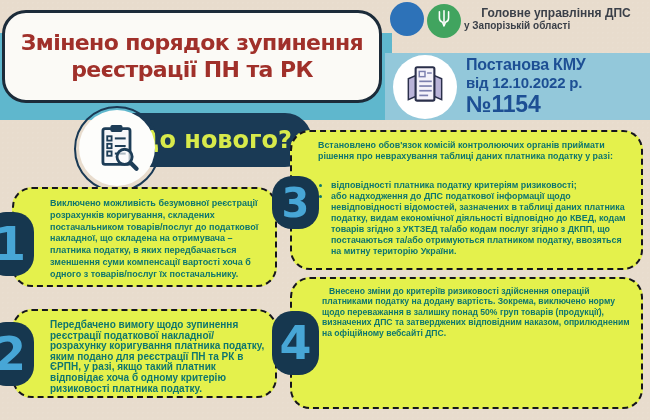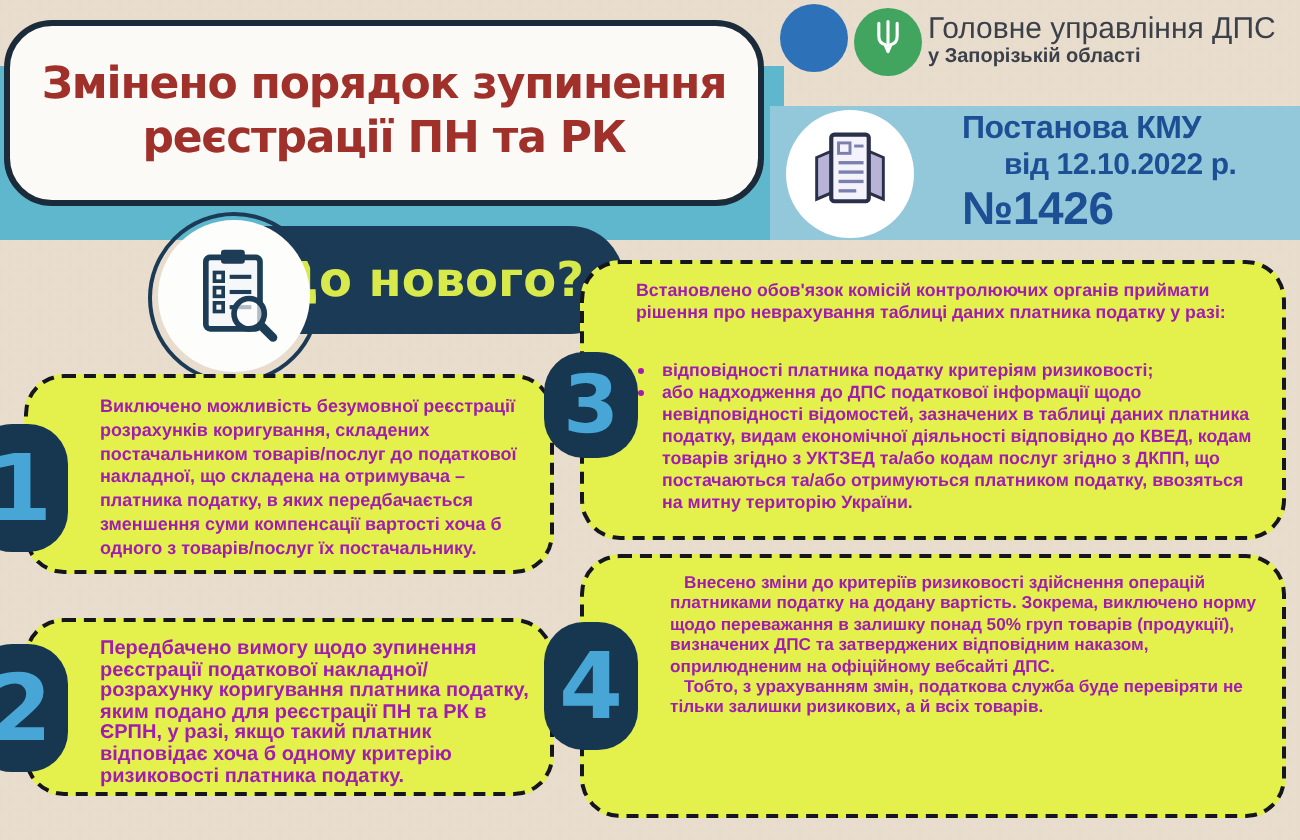--- a/index.html
+++ b/index.html
@@ -20,52 +20,52 @@
                display:flex; align-items:center; justify-content:center; text-align:center; padding:4px 14px; }
   .title-text { color:#a0302a; font-weight:bold; font-size:22px; line-height:1.22;
                 font-family:"DejaVu Sans","Liberation Sans",sans-serif; letter-spacing:-0.6px; }
 
   
   .logo-blue  { left:390px; top:2px;  width:34px; height:34px; border-radius:50%; background:#2d72b8; }
   .logo-green { left:427px; top:4px;  width:34px; height:34px; border-radius:50%; background:#41a45f;
                 display:flex; align-items:center; justify-content:center; }
   .agency { left:464px; top:6px; width:184px; color:#3b4049; }
   .agency .l1 { font-size:9.6px; font-weight:bold; margin-bottom:4px; }
-  .agency .l2 { font-size:15px; font-weight:normal; }
+  .agency .l2 { font-size:12px; font-weight:bold;text-align:center; }
   .agency .l3 { font-size:10px; font-weight:bold; }
 
   
   .doc-circle { left:393px; top:55px; width:64px; height:64px; border-radius:50%; background:#fff;
                 display:flex; align-items:center; justify-content:center; }
-  .res-text { left:481px; top:56px; color:#1d4f94; }
+  .res-text { left:466px; top:56px; color:#1d4f94; }
   .res-text .r1 { font-size:16px; font-weight:bold; letter-spacing:-0.2px; }
-  .res-text .r2 { font-size:15px; font-weight:bold; letter-spacing:-0.2px;margin-left:21px; }
+  .res-text .r2 { font-size:15px; font-weight:bold; letter-spacing:-0.2px; }
   .res-text .r3 { font-size:23px; font-weight:bold; letter-spacing:-0.2px; }
 
   
   .wn-pill { left:100px; top:113px; width:212px; height:54px; background:#1a3a55; border-radius:28px;
              display:flex; align-items:center; justify-content:flex-end; padding-right:20px; }
   .wn-text { color:#d8ea4b; font-size:24px; font-weight:bold; font-family:"DejaVu Sans","Liberation Sans",sans-serif; }
   .wn-ring { left:74px; top:106px; width:86px; height:86px; border:2.5px solid #1a3a55; border-radius:50%; }
   .wn-circle { left:79px; top:110px; width:76px; height:76px; border-radius:50%; background:#fdfdfb;
                display:flex; align-items:center; justify-content:center; }
 
   
-  .note { background:#e4f14c; border:2.6px dashed #15151d; border-radius:20px; color:#a21caf; }
+  .note { background:#e4f14c; border:2.6px dashed #15151d; border-radius:20px; color:#0f766e; }
   .note p, .note li { font-weight:bold; }
   .box1 { left:12px;  top:187px; width:265px; height:100px; }
   .box1 p { padding:9px 8px 6px 36px; font-size:9px;  line-height:11.8px; }
   .box2 { left:12px;  top:309px; width:265px; height:89px; }
   .box2 p { padding:9px 9px 6px 36px; font-size:10px; line-height:10.6px; }
   .box3 { left:290px; top:130px; width:353px; height:140px; padding:8px 10px 6px 26px; }
   .box3 .intro { font-size:8.9px; line-height:11px; }
   .box3 ul { list-style:disc; padding-left:13px; margin-top:18px; }
   .box3 li { font-size:8.9px; line-height:11px; }
   .box4 { left:290px; top:277px; width:353px; height:132px; padding:7px 8px 5px 30px; }
-  .box4 p { font-size:8.6px; line-height:10.4px; text-indent:7px;margin-left:13px; }
+  .box4 p { font-size:8.6px; line-height:10.4px; text-indent:7px; }
 
   
   .badge { background:#16374f; border-radius:20px; display:flex; align-items:center; justify-content:center;
            color:#47a6d6; font-weight:bold; font-family:"DejaVu Sans","Liberation Sans",sans-serif; }
   .badge1 { left:-14px; top:212px; width:48px; height:64px; font-size:46px; }
   .badge2 { left:-14px; top:322px; width:48px; height:64px; font-size:46px; }
   .badge3 { left:272px; top:176px; width:47px; height:53px; font-size:40px; }
   .badge4 { left:272px; top:311px; width:47px; height:64px; font-size:46px; }
 </style>
 </head>
@@ -105,21 +105,21 @@
         <line x1="18.5" y1="20.5" x2="30.5" y2="20.5" stroke="#7b7fae" stroke-width="1.6"></line>
         <line x1="18.5" y1="25" x2="30.5" y2="25" stroke="#7b7fae" stroke-width="1.6"></line>
         <line x1="18.5" y1="29.5" x2="30.5" y2="29.5" stroke="#7b7fae" stroke-width="1.6"></line>
         <line x1="18.5" y1="34" x2="27" y2="34" stroke="#7b7fae" stroke-width="1.6"></line>
       </svg>
     </span>
   </div>
   <div class="abs res-text">
     <div class="r1">Постанова КМУ</div>
     <div class="r2">від 12.10.2022 р.</div>
-    <div class="r3">№1426</div>
+    <div class="r3">№1154</div>
   </div>
 
   <div class="abs wn-pill">
     <div class="wn-text">Що нового?</div>
   </div>
   <div class="abs wn-ring"></div>
   <div class="abs wn-circle">
     <span>
       <svg width="52" height="52" viewBox="0 0 48 48">
         <rect x="11" y="8" width="25" height="33" rx="2" fill="#f6f7f9" stroke="#1d3d57" stroke-width="2.6"></rect>
@@ -147,21 +147,20 @@
   <div class="abs note box3">
     <p class="intro">Встановлено обов'язок комісій контролюючих органів приймати рішення про неврахування таблиці даних платника податку у разі:</p>
     <ul>
       <li>відповідності платника податку критеріям ризиковості;</li>
       <li>або надходження до ДПС податкової інформації щодо невідповідності відомостей, зазначених в таблиці даних платника податку, видам економічної діяльності відповідно до КВЕД, кодам товарів згідно з УКТЗЕД та/або кодам послуг згідно з ДКПП, що постачаються та/або отримуються платником податку, ввозяться на митну територію України.</li>
     </ul>
   </div>
 
   <div class="abs note box4">
     <p>Внесено зміни до критеріїв ризиковості здійснення операцій платниками податку на додану вартість. Зокрема, виключено норму щодо переважання в залишку понад 50% груп товарів (продукції), визначених ДПС та затверджених відповідним наказом, оприлюдненим на офіційному вебсайті ДПС.</p>
-    <p>Тобто, з урахуванням змін, податкова служба буде перевіряти не тільки залишки ризикових, а й всіх товарів.</p>
   </div>
 
   <div class="abs badge badge1">
       <span>1</span>
     </div>
   <div class="abs badge badge2">
       <span>2</span>
     </div>
   <div class="abs badge badge3">
       <span>3</span>

